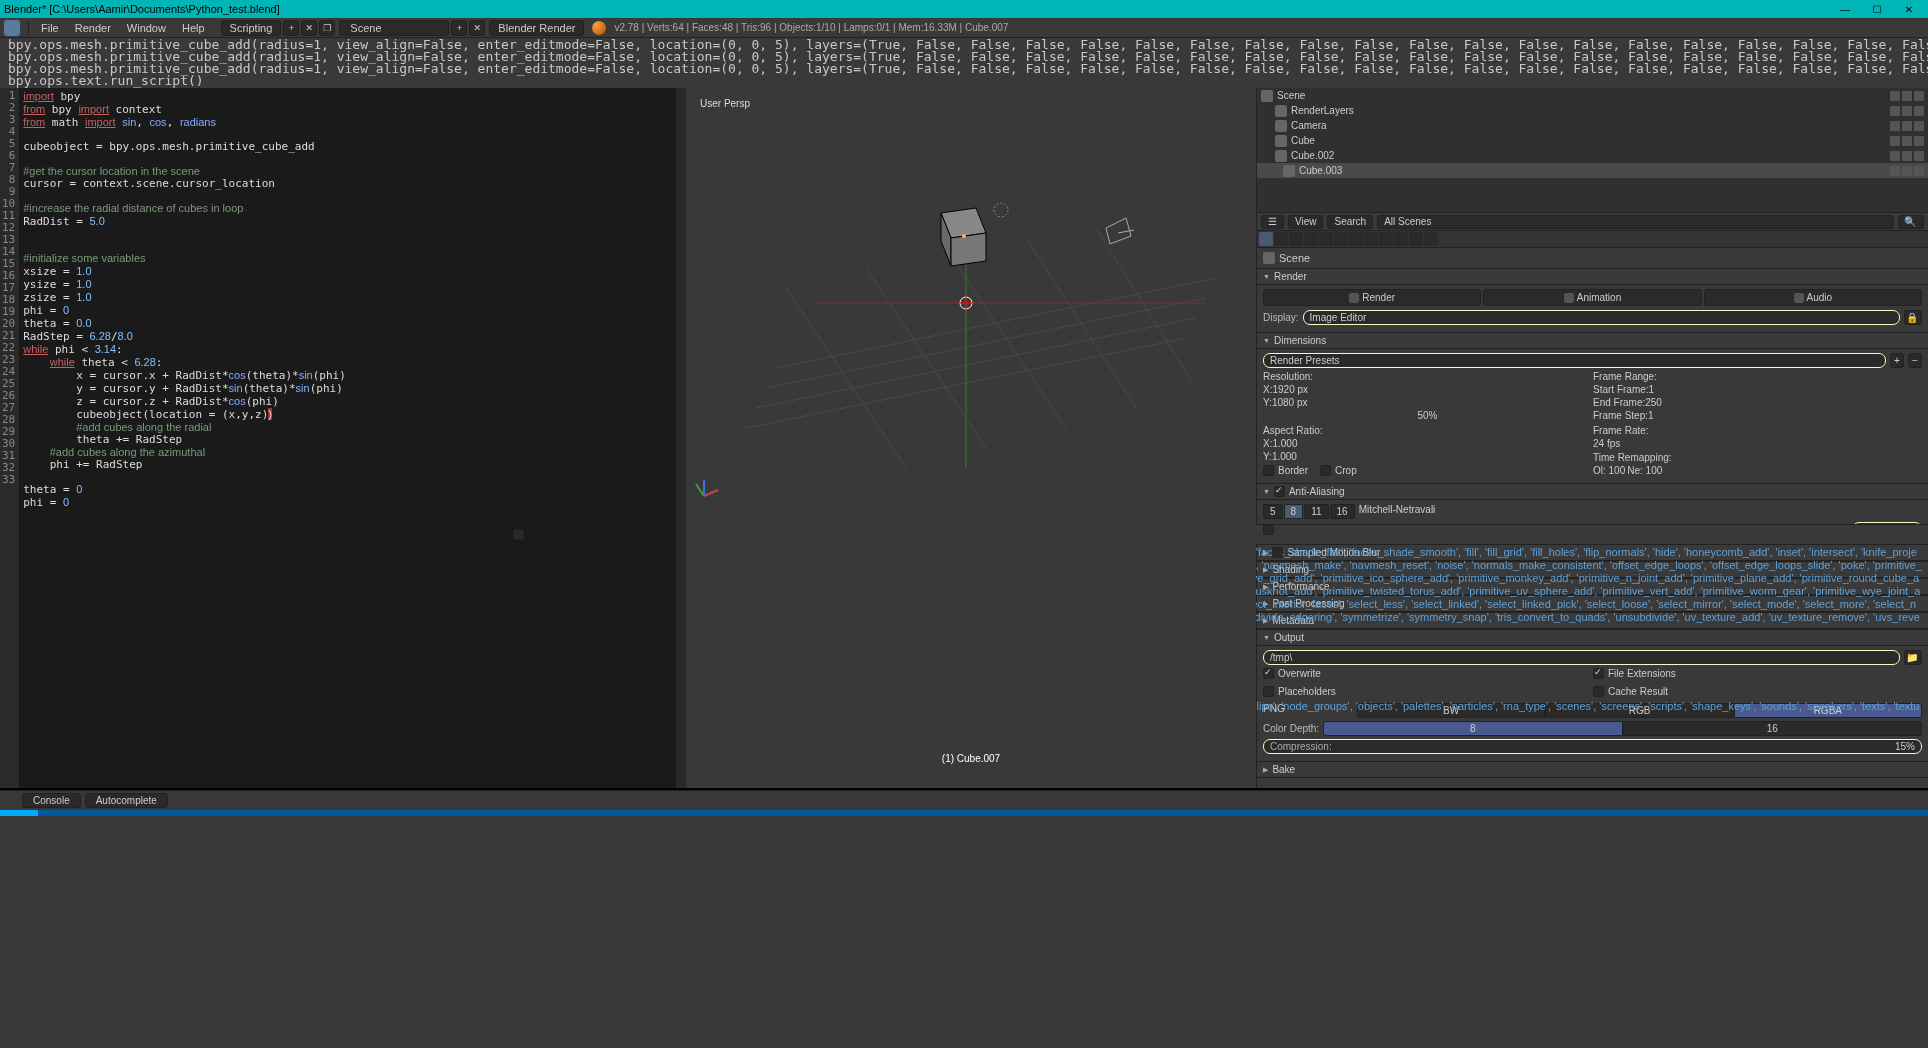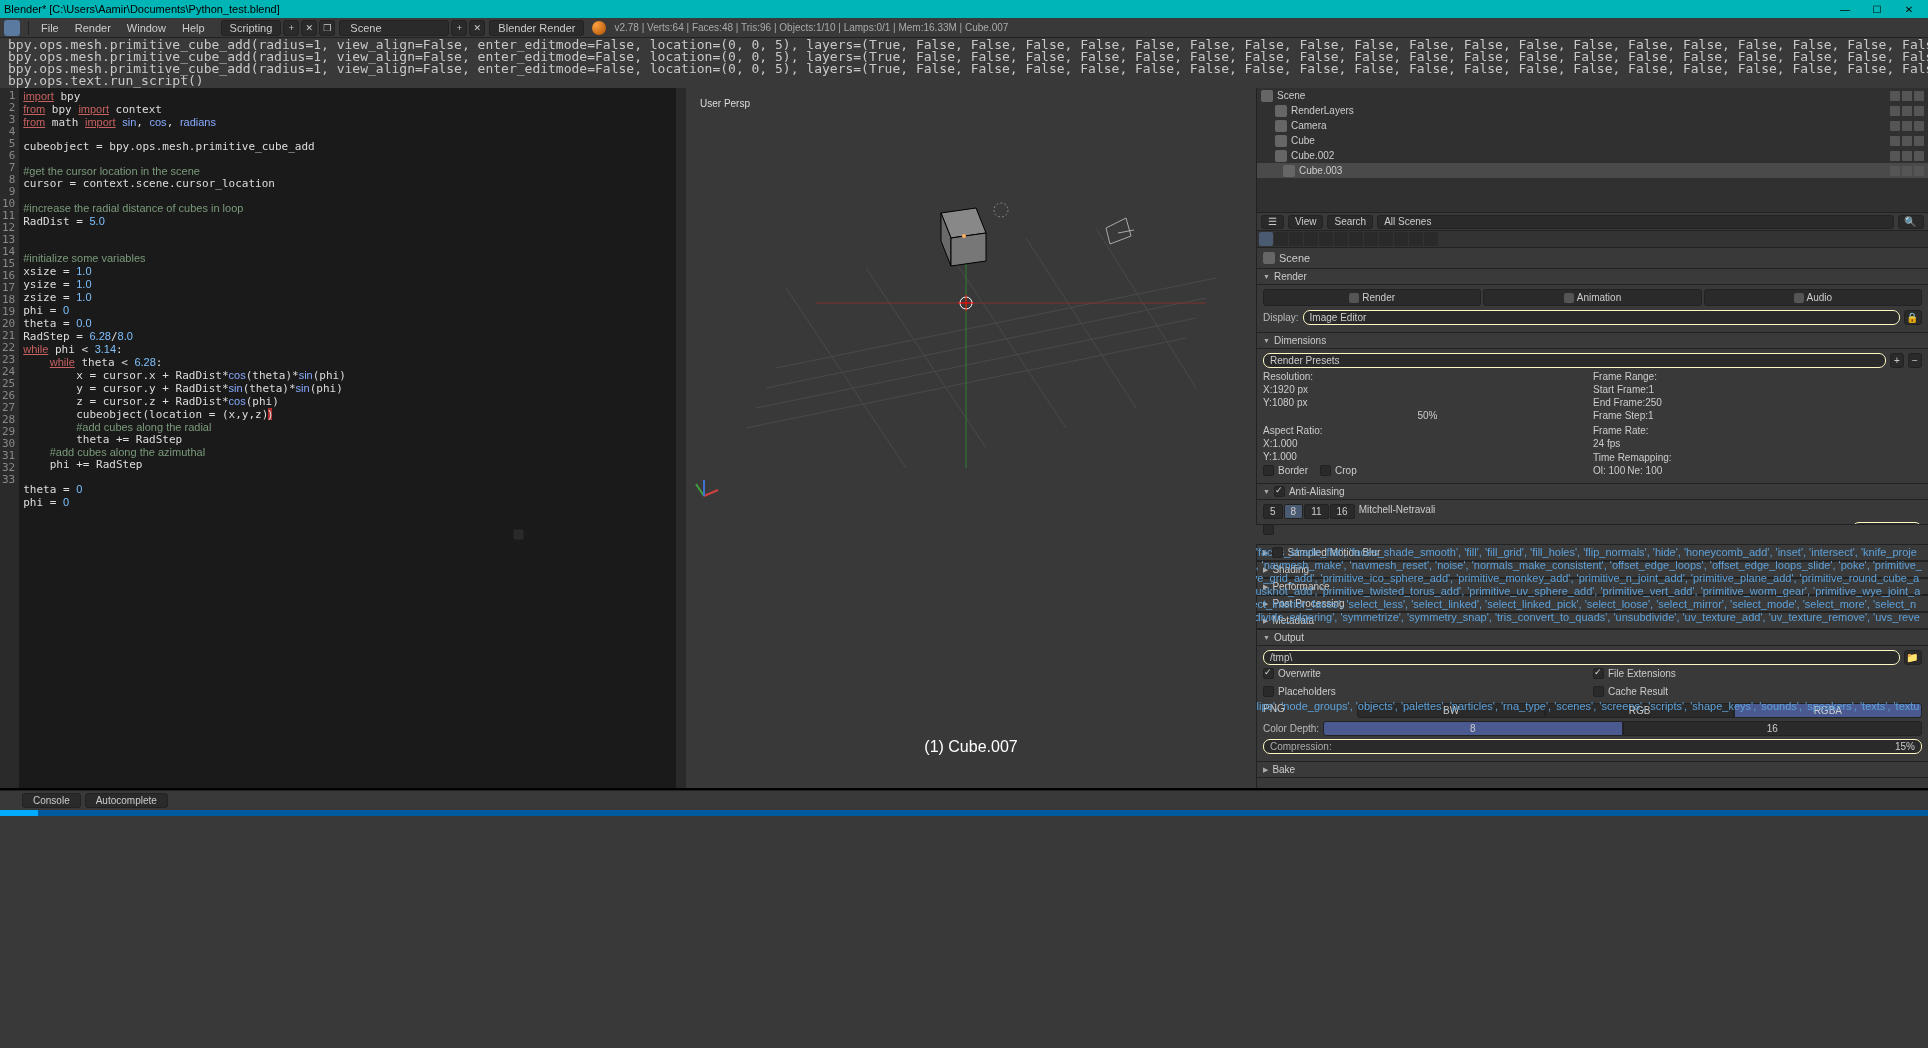--- a/index.html
+++ b/index.html
@@ -31,21 +31,21 @@
 .gutter { background:#2a2a2a; color:#888; text-align:right; padding:2px 4px 2px 2px; font-family:monospace; font-size:11px; line-height:12px; white-space:pre; }
 .code { flex:1; color:#ddd; font-family:monospace; font-size:11px; line-height:12px; padding:2px 4px; white-space:pre; overflow:hidden; }
 .kw { color:#c76060;text-decoration:underline; }
 .num { color:#7fc0ff; }
 .cmt { color:#7a9a7a; }
 .fn { color:#88aaff; }
 .scroll { width:10px; background:#2a2a2a; }
 
 .viewport { background:#393939; position:relative; overflow:hidden; }
 .viewport .label { position:absolute; top:10px; left:14px; color:#ddd; font-size:10px; }
-.viewport .objname { position:absolute; bottom:32px; left:50%; transform:translateX(-50%); color:#fff; font-size:16px; }
+.viewport .objname { position:absolute; bottom:24px; left:50%; transform:translateX(-50%); color:#fff; font-size:10px; }
 .viewport svg { position:absolute; top:0; left:0; }
 
 
 .props { background:#393939; border-left:1px solid #222; display:flex; flex-direction:column; height:700px; }
 .outliner { background:#303030; height:124px; overflow:hidden; font-size:10px; }
 .outliner .row { display:flex; align-items:center; height:15px; padding-left:4px; }
 .outliner .row .ico { width:12px; height:12px; margin-right:4px; background:#666; border-radius:2px; display:inline-block; }
 .outliner .row .icons { margin-left:auto; display:flex; gap:2px; padding-right:4px; }
 .outliner .row .smico { width:10px; height:10px; background:#555; border-radius:1px; }
 .outliner .row.sel { background:#4a4a4a; }

